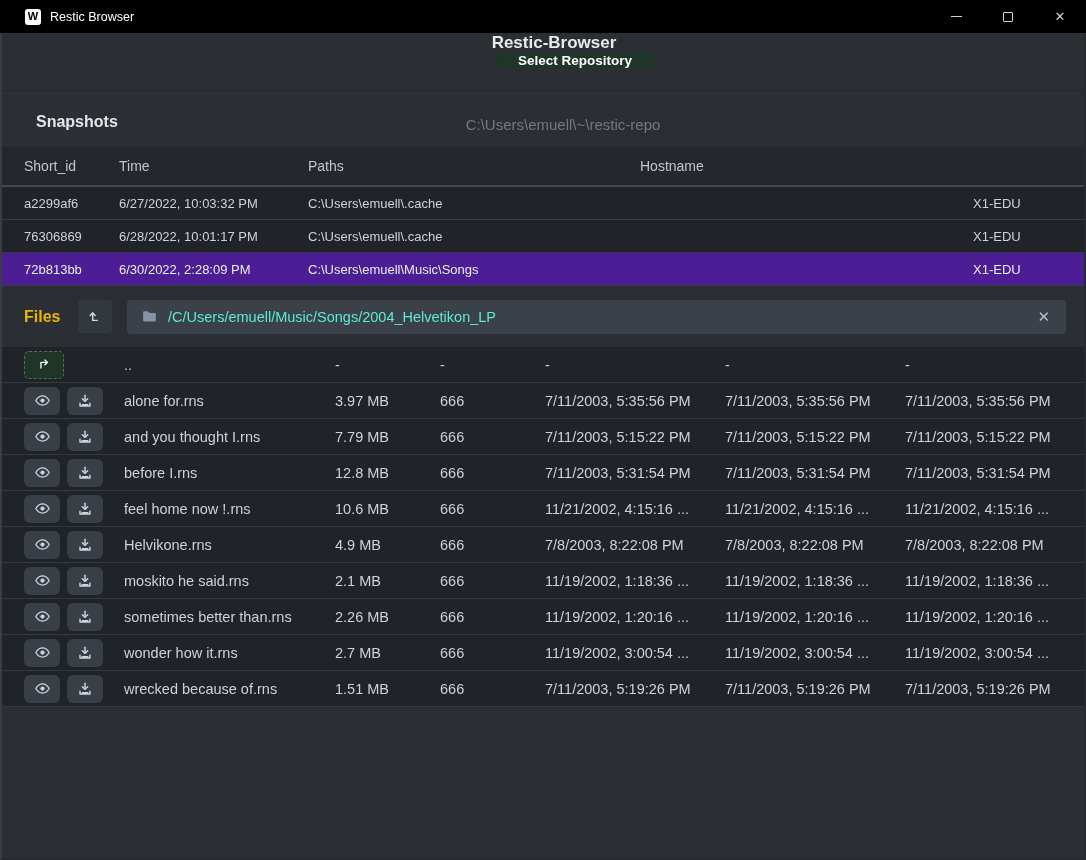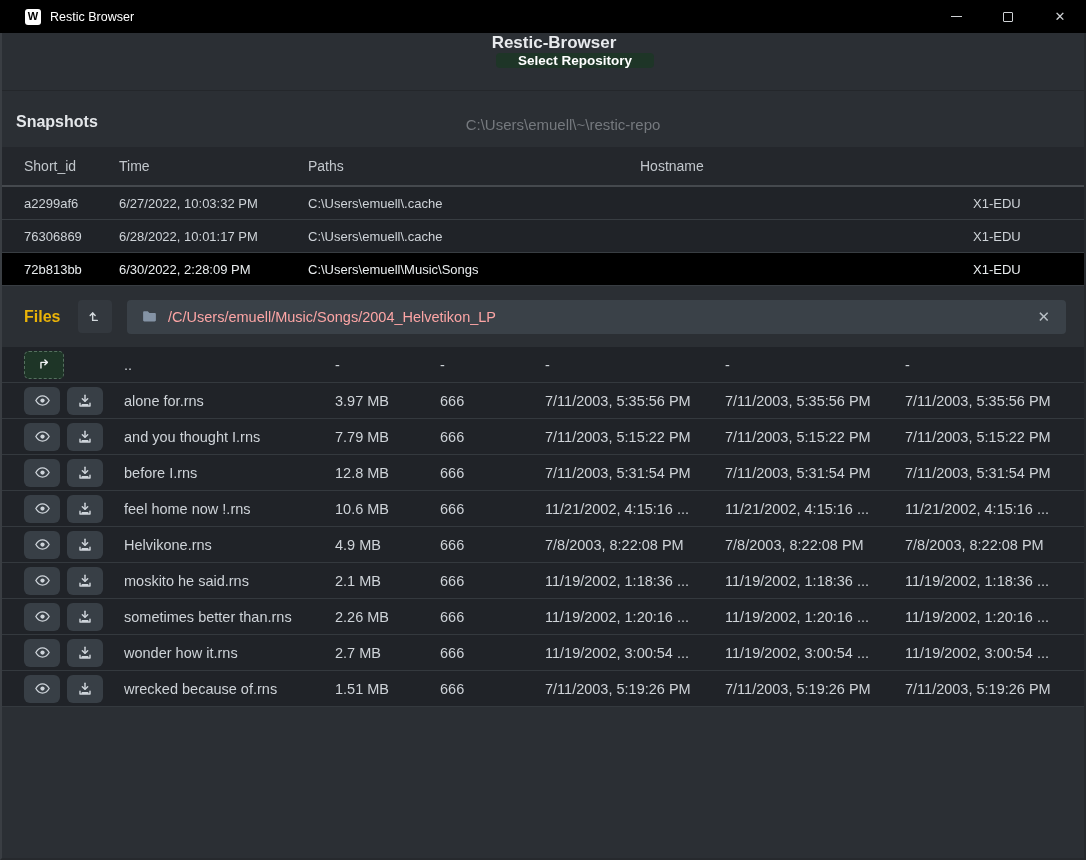--- a/index.html
+++ b/index.html
@@ -43,55 +43,55 @@
   .app-title{font-size:17px;font-weight:bold;color:#e8eaed;}
   .btn-green{
     margin-left:42px;height:38px;padding:0 22px;border:none;border-radius:4px;
     background:#1e3527;color:#fff;font-family:inherit;font-size:13.5px;
     font-weight:bold;cursor:pointer;
   }
   .repo-path{margin-left:18px;font-size:15px;color:#75797e;margin-top:48px;}
 
   
   .section-title{
-    height:56px;display:flex;align-items:center;padding:6px 14px 0;
+    height:56px;display:flex;align-items:center;padding:6px 34px 0;
     font-size:16px;font-weight:bold;color:#e4e7ea;
   }
 
   
   .snap-header,.snap-row{
     display:grid;grid-template-columns:95px 189px 332px 333px 1fr;
     padding:0 22px;align-items:center;
   }
   .snap-header{
     height:40px;background:#24272c;border-bottom:2px solid #45494e;
     font-size:14px;color:#c2c7cc;
   }
   .snap-row{
     height:33px;background:#202328;border-bottom:1px solid #383d42;
     font-size:13px;color:#ced3d8;cursor:pointer;
   }
-  .snap-row.selected{background:#000000;color:#e9edef;}
+  .snap-row.selected{background:#4c1d95;color:#e9edef;}
   .cell{overflow:hidden;white-space:nowrap;text-overflow:ellipsis;}
 
   
   .files-bar{
     height:61px;display:flex;align-items:center;padding:0 18px 0 22px;gap:15px;
   }
   .files-title{font-size:16px;font-weight:bold;color:#eab308;width:39px;}
   .btn-square{
     width:34px;height:33px;border:none;border-radius:4px;background:#33383e;
     color:#d4d9dd;display:flex;align-items:center;justify-content:center;cursor:pointer;
   }
   .path-bar{
     flex:1;height:34px;background:#3a4148;border-radius:4px;display:flex;
     align-items:center;gap:10px;padding:0 14px;cursor:text;
   }
   .folder-icon{color:#8493a5;flex:0 0 auto;display:flex;}
-  .path-text{font-size:14.5px;color:#fca5a5;flex:1;overflow:hidden;white-space:nowrap;}
+  .path-text{font-size:14.5px;color:#5eead4;flex:1;overflow:hidden;white-space:nowrap;}
   .clear-x{color:#b9c0c6;font-size:15px;cursor:pointer;padding:0 2px;}
 
   
   .files-header,.file-row{
     display:grid;grid-template-columns:100px 211px 105px 105px 180px 180px 1fr;
     padding:0 22px;align-items:center;
   }
   .files-header{
     height:40px;background:#24272c;border-bottom:2px solid #45494e;
     font-size:14px;color:#c2c7cc;

